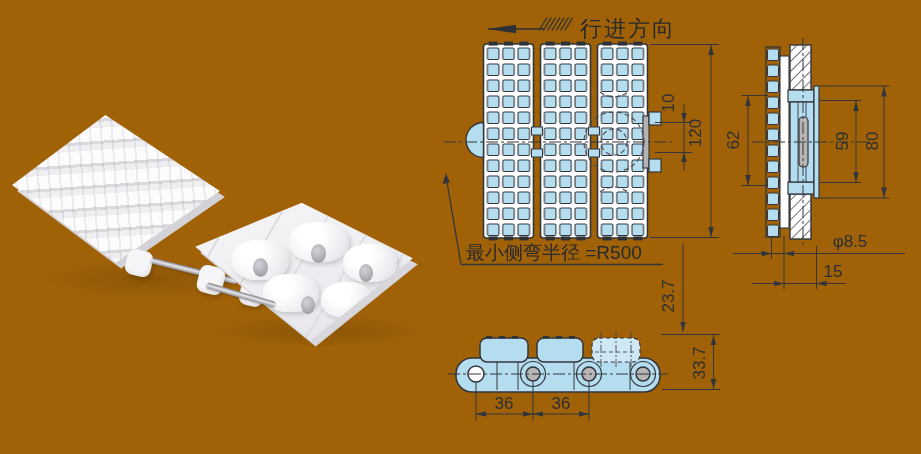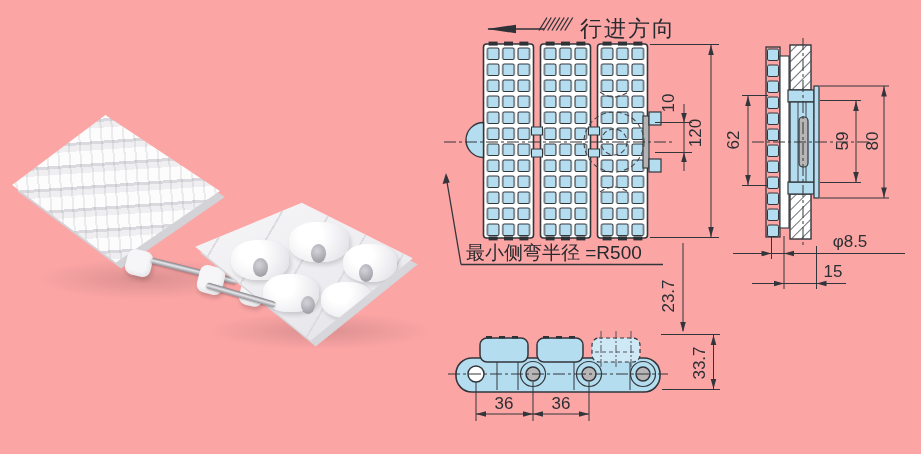--- a/index.html
+++ b/index.html
@@ -1,18 +1,18 @@
 <!DOCTYPE html>
 <html><head>
 <meta charset="utf-8">
 <style>
   html,body{margin:0;padding:0;background:#ffffff;}
   #canvas{
     position:relative;width:921px;height:454px;overflow:hidden;
-    background:#fca5a5;
+    background:#a16207;
     font-family:"Liberation Sans","DejaVu Sans",sans-serif;
   }
   
   .shadow-ellipse{position:absolute;border-radius:50%;
     background:radial-gradient(ellipse at center, rgba(0,0,0,0.13) 0%, rgba(0,0,0,0.0) 70%);}
   .plateA-back,.plateA{
     position:absolute;left:10px;top:112px;width:212px;height:152px;
     -webkit-clip-path:polygon(1% 48%,45% 2%,99% 52%,50% 99%);
     clip-path:polygon(1% 48%,45% 2%,99% 52%,50% 99%);
   }

